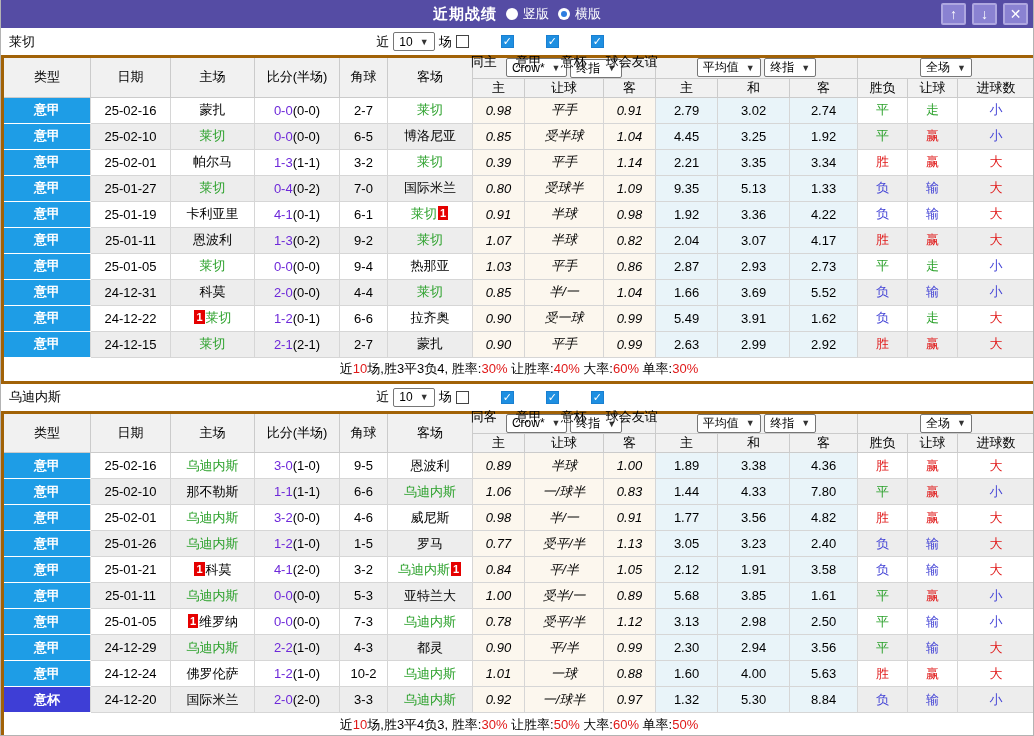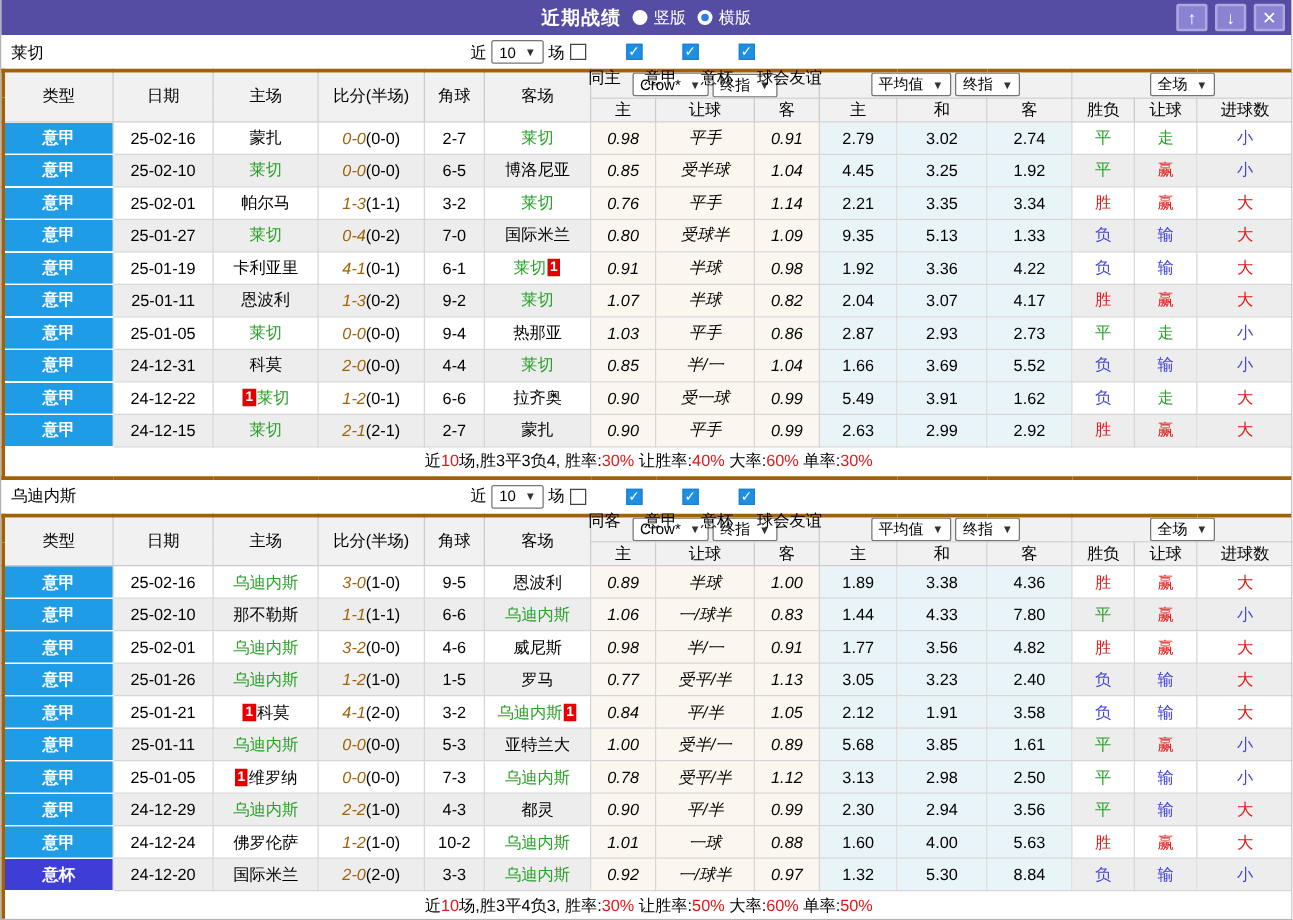--- a/index.html
+++ b/index.html
@@ -38,21 +38,21 @@
   thead th { background:#f1f1f1; font-weight:normal; height:19px; border-color:#cbcbcb; }
   thead tr.grouprow th { height:21px; }
   tbody td { height:26px; }
   tr.even td { background:#fff; }
   tr.odd td { background:#ededed; }
   td.league-main { background:#1e9de6 !important; color:#fff; font-weight:bold; border-color:#fff #d6d6d6; }
   td.league-cup  { background:#3e3ed6 !important; color:#fff; font-weight:bold; border-color:#fff #d6d6d6; }
   td.odds-cell { background:#fcf7ee !important;font-style:italic; }
   td.avg-cell  { background:#e9f4f9 !important; }
   .c-red { color:#e01919; } .c-green { color:#2ba12b; } .c-blue { color:#4545d6; }
-  .score-ft { color:#a16207;font-style:italic; } .score-ht { color:#000; }
+  .score-ft { color:#6d28d9; } .score-ht { color:#000; }
   .team-green { color:#2ba12b; }
   .badge { display:inline-block; background:#e50000; color:#fff; font-size:11px; font-weight:bold; line-height:14px; padding:0 2px; margin:0 1px; vertical-align:1px; }
   td.summary-cell { height:25px; background:#fff; font-size:13px; border-color:#d6d6d6; }
   .summary-red { color:#e01919; }
 </style>
 </head>
 <body>
 
 <div class="window">
 
@@ -197,21 +197,21 @@
           <td class="c-red">赢</td>
           <td class="c-blue">小</td>
         </tr>
         <tr class="even">
           <td class="league-main">意甲</td>
           <td>25-02-01</td>
           <td><span>帕尔马</span></td>
           <td><span class="score-ft">1-3</span><span class="score-ht">(1-1)</span></td>
           <td>3-2</td>
           <td><span class="team-green">莱切</span></td>
-          <td class="odds-cell">0.76</td>
+          <td class="odds-cell">0.39</td>
           <td class="odds-cell">平手</td>
           <td class="odds-cell">1.14</td>
           <td class="avg-cell">2.21</td>
           <td class="avg-cell">3.35</td>
           <td class="avg-cell">3.34</td>
           <td class="c-red">胜</td>
           <td class="c-red">赢</td>
           <td class="c-red">大</td>
         </tr>
         <tr class="odd">

